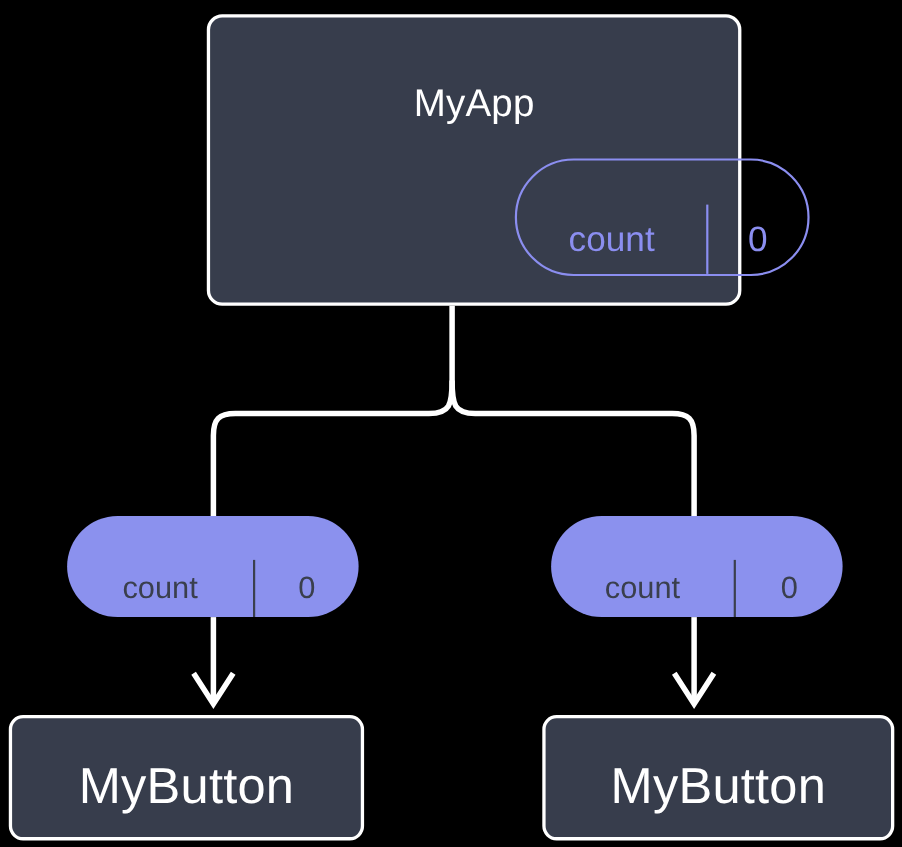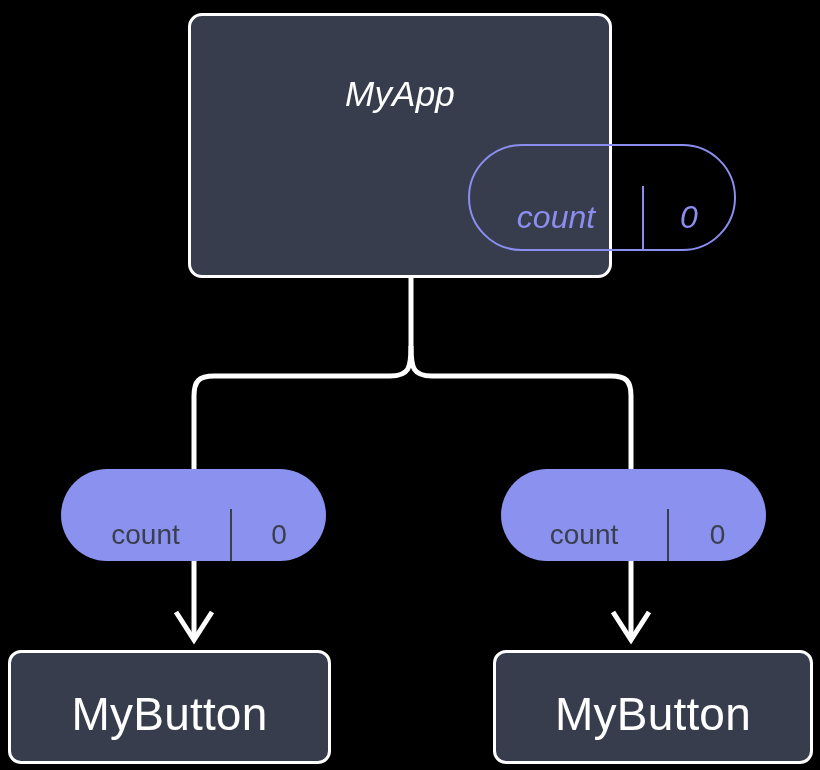--- a/index.html
+++ b/index.html
@@ -35,23 +35,22 @@
     text-align: center;
     color: #ffffff;
     font-weight: 400;
     letter-spacing: 0.2px;
     white-space: nowrap;
   }
 
   #myapp-box {
     left: 188px;
     top: 13px;
-    width: 424px;
+    width: 486px;
     height: 265px;
-    font-style: italic;
   }
   #myapp-title {
     top: 58px;
     font-size: 35px;
   }
 
   .button-box {
     top: 650px;
     height: 114px;
     border-radius: 13px;

